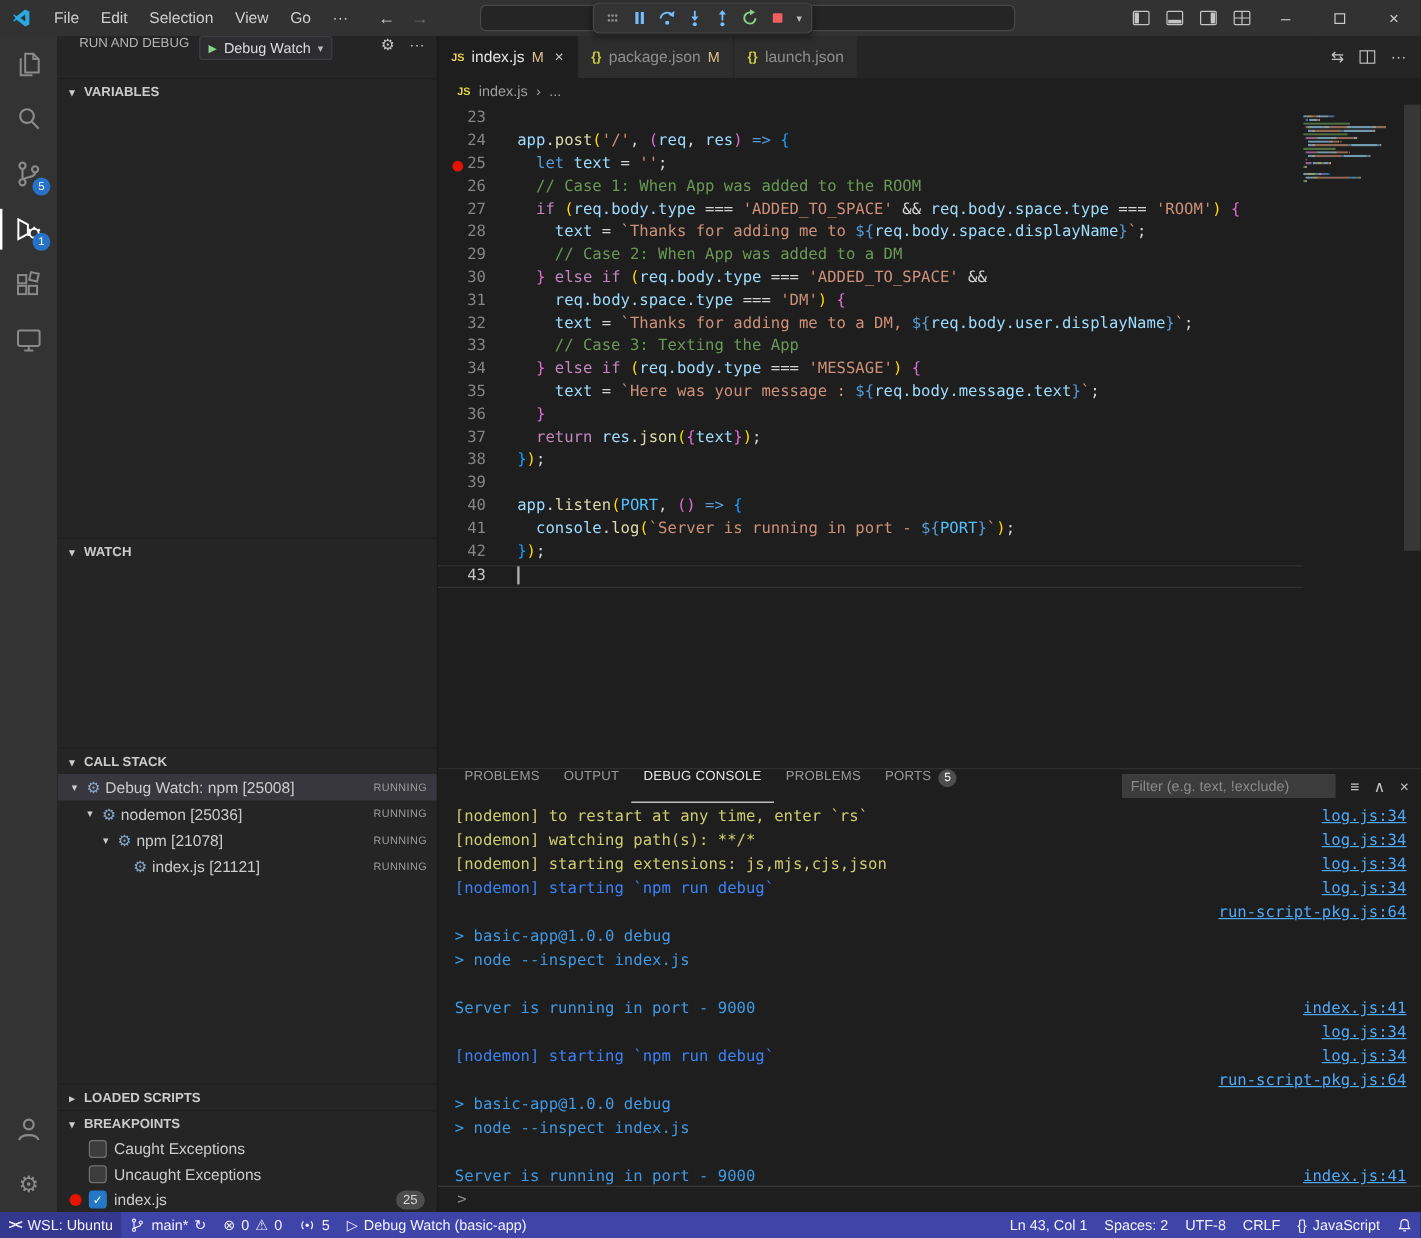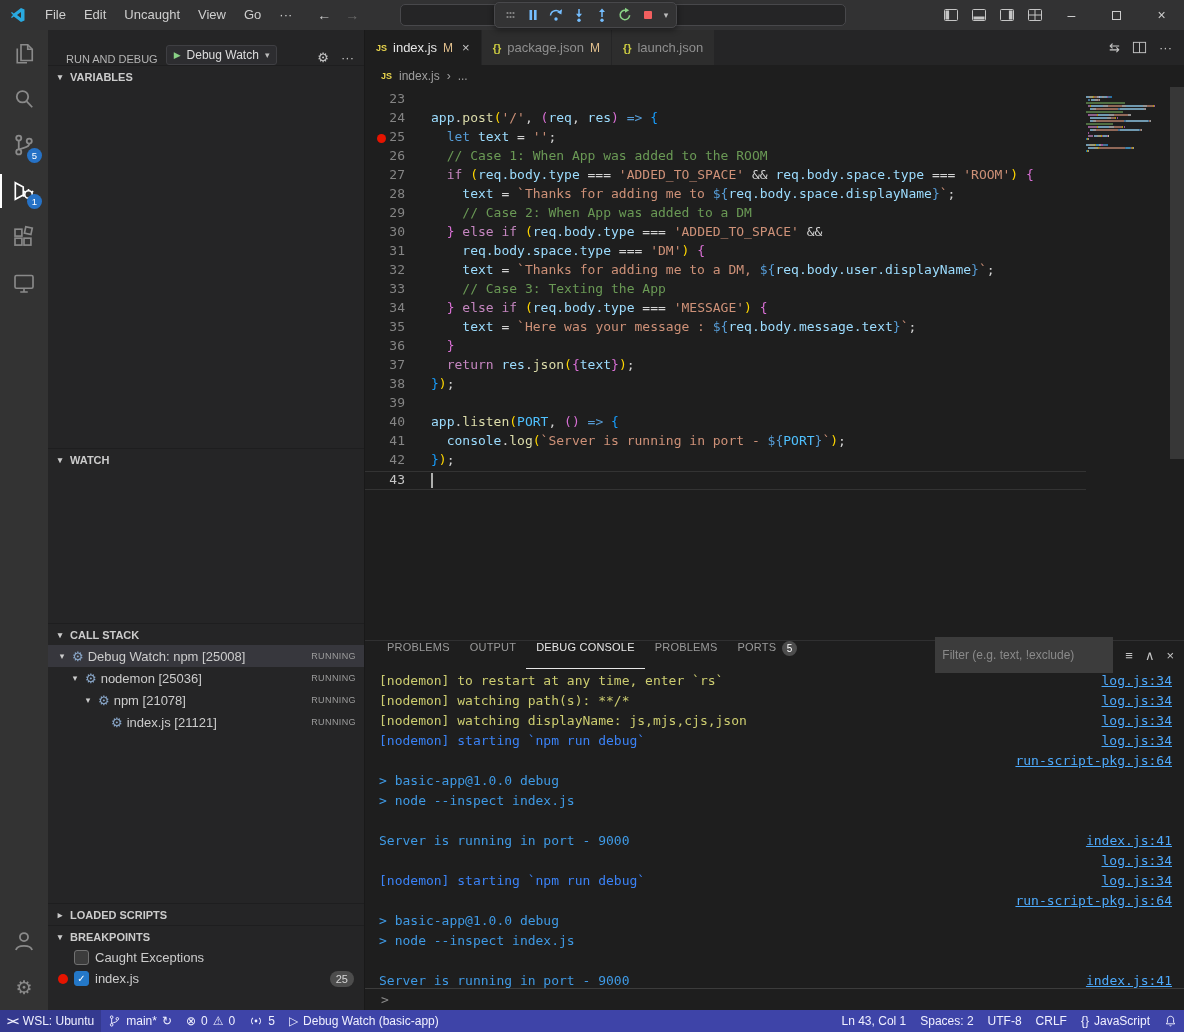--- a/index.html
+++ b/index.html
@@ -27,21 +27,21 @@
 .activitybar{width:48px;background:#333333;display:flex;flex-direction:column;align-items:center;flex:none}
 .actitem{width:48px;height:46px;display:flex;align-items:center;justify-content:center;position:relative;color:#8a8a8a}
 .actitem.active{color:#fff}
 .actitem.active::before{content:"";position:absolute;left:0;top:6px;bottom:6px;width:2px;background:#fff}
 .actbadge{position:absolute;right:6px;bottom:5px;min-width:15px;height:15px;border-radius:8px;background:#2672c6;color:#fff;font-size:9.5px;display:flex;align-items:center;justify-content:center;padding:0 3px}
 .actbottom{margin-top:auto}
 .gearglyph{font-size:19px}
 
 
 .sidebar{width:317px;background:#252526;display:flex;flex-direction:column;flex:none;border-right:1px solid #191919}
-.sidehead{height:35px;display:flex;align-items:flex-end;padding:0 10px 0 18px;flex:none}
+.sidehead{height:35px;display:flex;align-items:flex-start;padding:0 10px 0 18px;flex:none}
 .sidetitle{font-size:11px;color:#b4b4b4}
 .launchbox{display:flex;align-items:center;gap:6px;margin-left:8px;background:#2d2d30;border:1px solid #3f3f43;border-radius:3px;height:20px;padding:0 7px;font-size:12px;color:#ddd}
 .playbtn{color:#89d185;font-size:9px}
 .ddchev{font-size:9px;color:#bbb}
 .sideheadicons{margin-left:auto;display:flex;align-items:center;gap:12px;color:#c5c5c5}
 .sechead{height:22px;display:flex;align-items:center;gap:4px;padding:0 6px;font-size:11px;font-weight:700;color:#cccccc;flex:none;border-top:1px solid #1e1e1f}
 .secchev{font-size:9px;width:12px;text-align:center;color:#ccc}
 .secbody{flex:none;overflow:hidden}
 #sec-variables-body{height:361px}
 #sec-watch-body{height:153px}
@@ -93,21 +93,21 @@
 .vsb{position:absolute;right:0;top:0;width:14px;height:100%}
 .vsb-slider{position:absolute;top:0;right:0;width:14px;height:372px;background:rgba(121,121,121,.28)}
 
 
 .panel{height:370px;flex:none;border-top:1px solid #303031;display:flex;flex-direction:column;background:#1e1e1e}
 .ptabs{height:28px;display:flex;align-items:center;padding:0 10px 0 12px;flex:none}
 .ptab{height:100%;display:flex;gap:6px;padding:0 10px;font-size:11px;color:#9a9a9a;letter-spacing:.2px;border-bottom:1px solid transparent;cursor:default}
 .ptab.active{color:#e7e7e7;border-bottom-color:#e7e7e7}
 .pbadge{background:#4d4d4d;color:#fff;font-size:10px;border-radius:8px;height:15px;min-width:15px;padding:0 4px;display:flex;align-items:center;justify-content:center}
 .pright{margin-left:auto;display:flex;align-items:center;gap:12px}
-.filterinput{width:178px;height:36px;background:#3c3c3c;border:none;outline:none;color:#fde047;font-size:12px;padding:0 7px;font-family:"Liberation Sans",sans-serif}
+.filterinput{width:178px;height:20px;background:#3c3c3c;border:none;outline:none;color:#fde047;font-size:12px;padding:0 7px;font-family:"Liberation Sans",sans-serif}
 .filterinput::placeholder{color:#8a8a8a}
 .picon{color:#c5c5c5;font-size:13px}
 #console{flex:1;padding:2px 12px 0 14px;font:13px "DejaVu Sans Mono",monospace;overflow:hidden}
 .crow{height:20px;line-height:20px;display:flex}
 .ctext{white-space:pre;color:#cccccc}
 .yl{color:#cdcd70}.gr{color:#3b82f6}.bl{color:#3f9ae5}
 .clink{margin-left:auto;color:#4daafc;text-decoration:underline;cursor:pointer;flex:none}
 .cinput{height:22px;border-top:1px solid #3c3c3c;display:flex;align-items:center;padding-left:16px;color:#8a8a8a;font:13px "DejaVu Sans Mono",monospace;flex:none}
 
 
@@ -125,21 +125,21 @@
 
   <div class="titlebar">
     <div class="logo">
       <svg width="16" height="16" viewBox="0 0 16 16">
           <path fill="#29a9e0" d="M11 1 L14.5 2.6 V13.4 L11 15 L3.8 9.4 L1.9 10.9 L1 10.2 L3 8 L1 5.8 L1.9 5.1 L3.8 6.6 Z M11 5 L7 8 L11 11 Z"></path>
         </svg>
     </div>
     <div id="menus">
         <div class="menu">File</div>
         <div class="menu">Edit</div>
-        <div class="menu">Uncaught</div>
+        <div class="menu">Selection</div>
         <div class="menu">View</div>
         <div class="menu">Go</div>
         <div class="menu">···</div>
       </div>
     <div class="navarrows">
       <span>←</span>
       <span class="fwd">→</span>
     </div>
     <div class="cmdbox"></div>
     <div class="dbgbar">
@@ -351,20 +351,25 @@
       <div class="sechead">
         <span class="secchev">▾</span>
         <span>BREAKPOINTS</span>
       </div>
       <div class="secbody" id="sec-breakpoints-body">
           <div id="bplist">
             <div class="bprow">
               <span class="bpdot off"></span>
               <span class="cb"></span>
               <span class="bplabel">Caught Exceptions</span>
+            </div>
+            <div class="bprow">
+              <span class="bpdot off"></span>
+              <span class="cb"></span>
+              <span class="bplabel">Uncaught Exceptions</span>
             </div>
             <div class="bprow">
               <span class="bpdot"></span>
               <span class="cb checked">✓</span>
               <span class="bplabel">index.js</span>
               <span class="badge-gray">25</span>
             </div>
           </div>
         </div>
     </div>
@@ -553,21 +558,21 @@
         <div id="console">
             <div class="crow">
               <span class="ctext yl">[nodemon] to restart at any time, enter `rs`</span>
               <span class="clink">log.js:34</span>
             </div>
             <div class="crow">
               <span class="ctext yl">[nodemon] watching path(s): **/*</span>
               <span class="clink">log.js:34</span>
             </div>
             <div class="crow">
-              <span class="ctext yl">[nodemon] watching displayName: js,mjs,cjs,json</span>
+              <span class="ctext yl">[nodemon] starting extensions: js,mjs,cjs,json</span>
               <span class="clink">log.js:34</span>
             </div>
             <div class="crow">
               <span class="ctext gr">[nodemon] starting `npm run debug`</span>
               <span class="clink">log.js:34</span>
             </div>
             <div class="crow">
               <span class="ctext "></span>
               <span class="clink">run-script-pkg.js:64</span>
             </div>

